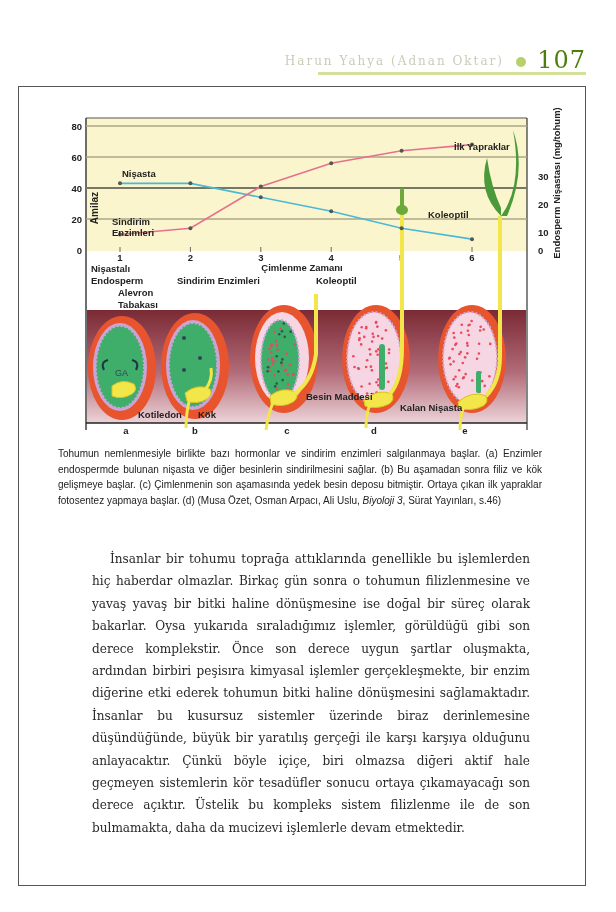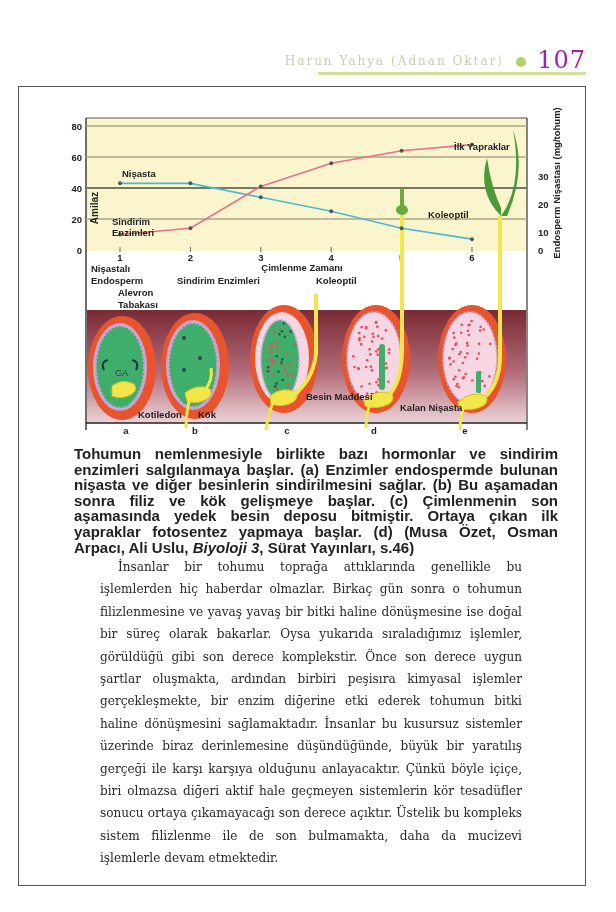--- a/index.html
+++ b/index.html
@@ -1,28 +1,28 @@
 <!DOCTYPE html>
 <html><head>
 <meta charset="utf-8">
 <style>
   html, body { margin:0; padding:0; }
   body { width:616px; height:912px; background:#ffffff; position:relative; overflow:hidden; font-family:"Liberation Sans", sans-serif; }
   .header { position:absolute; left:318px; top:48px; width:268px; height:24px; }
   .header .author { position:absolute; right:82px; top:6px; font-family:"DejaVu Serif", serif; font-size:12px; letter-spacing:2px; color:#c9cdb8; white-space:nowrap; }
   .header .dot { position:absolute; right:60px; top:9px; width:10px; height:10px; border-radius:50%; background:#b7d16a; }
-  .header .pnum { position:absolute; right:0; top:-2px; font-family:"DejaVu Serif", serif; font-size:24px; color:#a21caf; letter-spacing:1px; }
+  .header .pnum { position:absolute; right:0; top:-2px; font-family:"DejaVu Serif", serif; font-size:24px; color:#4d7c0f; letter-spacing:1px; }
   .header .rule { position:absolute; left:0; right:0; top:24px; height:3px; background:#d3e19b; }
   .frame { position:absolute; left:18px; top:86px; width:568px; height:800px; border:1px solid #555; box-sizing:border-box; }
   .figure { position:absolute; left:60px; top:108px; width:530px; height:330px; }
   svg text { font-family:"Liberation Sans", sans-serif; }
-  .caption { position:absolute; left:74px; top:446px; width:484px; font-family:"Liberation Sans", sans-serif; font-weight:bold; font-size:15px; line-height:15.6px; color:#222; text-align:justify; }
+  .caption { position:absolute; left:58px; top:446px; width:484px; font-family:"Liberation Sans", sans-serif; font-weight:normal; font-size:10px; line-height:15.6px; color:#222; text-align:justify; }
   .caption .ital { font-style:italic; }
   .body-text { position:absolute; left:92px; top:548px; width:438px; font-family:"DejaVu Serif", serif; font-size:12.1px; line-height:22.4px; color:#2a2a2a; text-align:justify; }
-  .body-text p { margin:8px; text-indent:18px; }
+  .body-text p { margin:0; text-indent:18px; }
 </style>
 </head>
 <body>
 
 <div class="header">
   <span class="author">Harun Yahya (Adnan Oktar)</span>
   <span class="dot"></span>
   <span class="pnum">107</span>
   <div class="rule"></div>
 </div>

